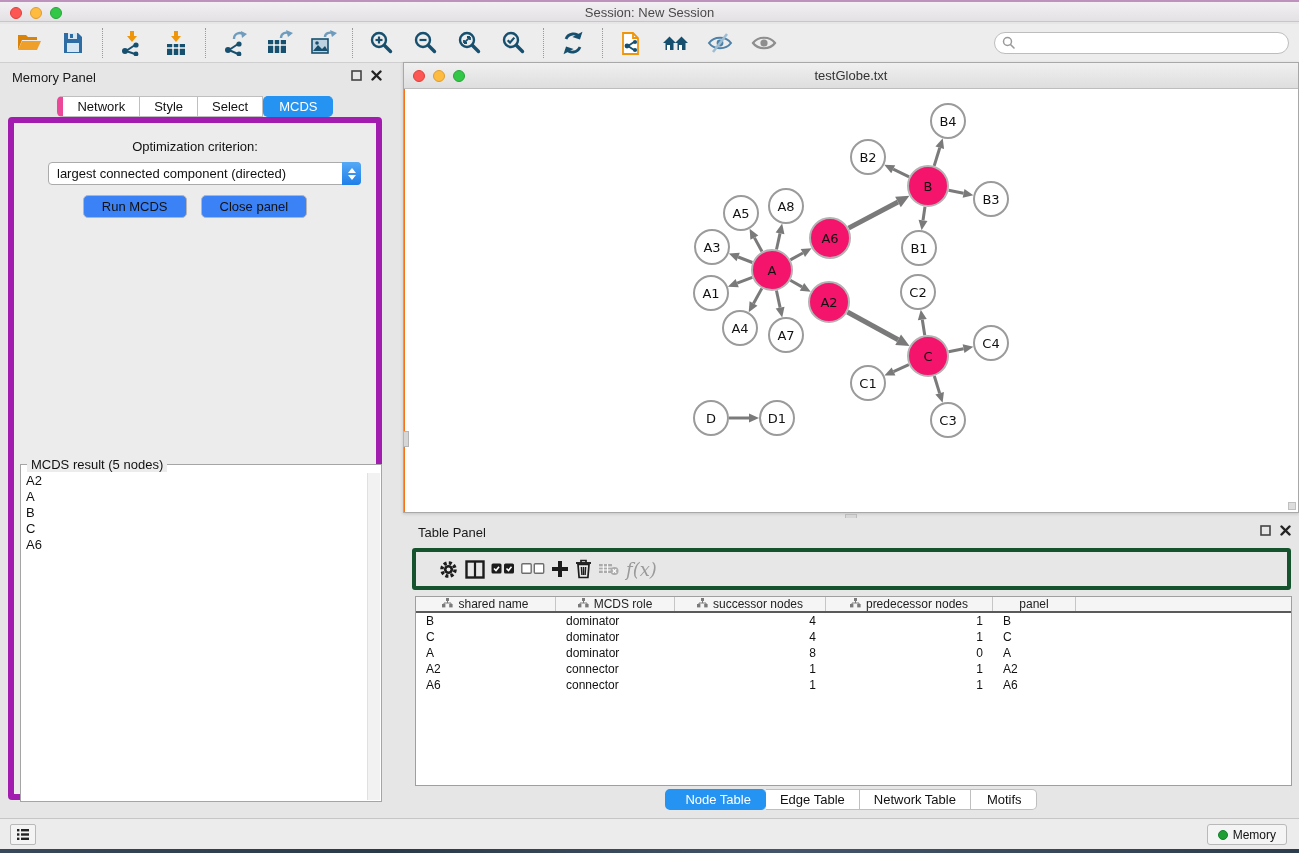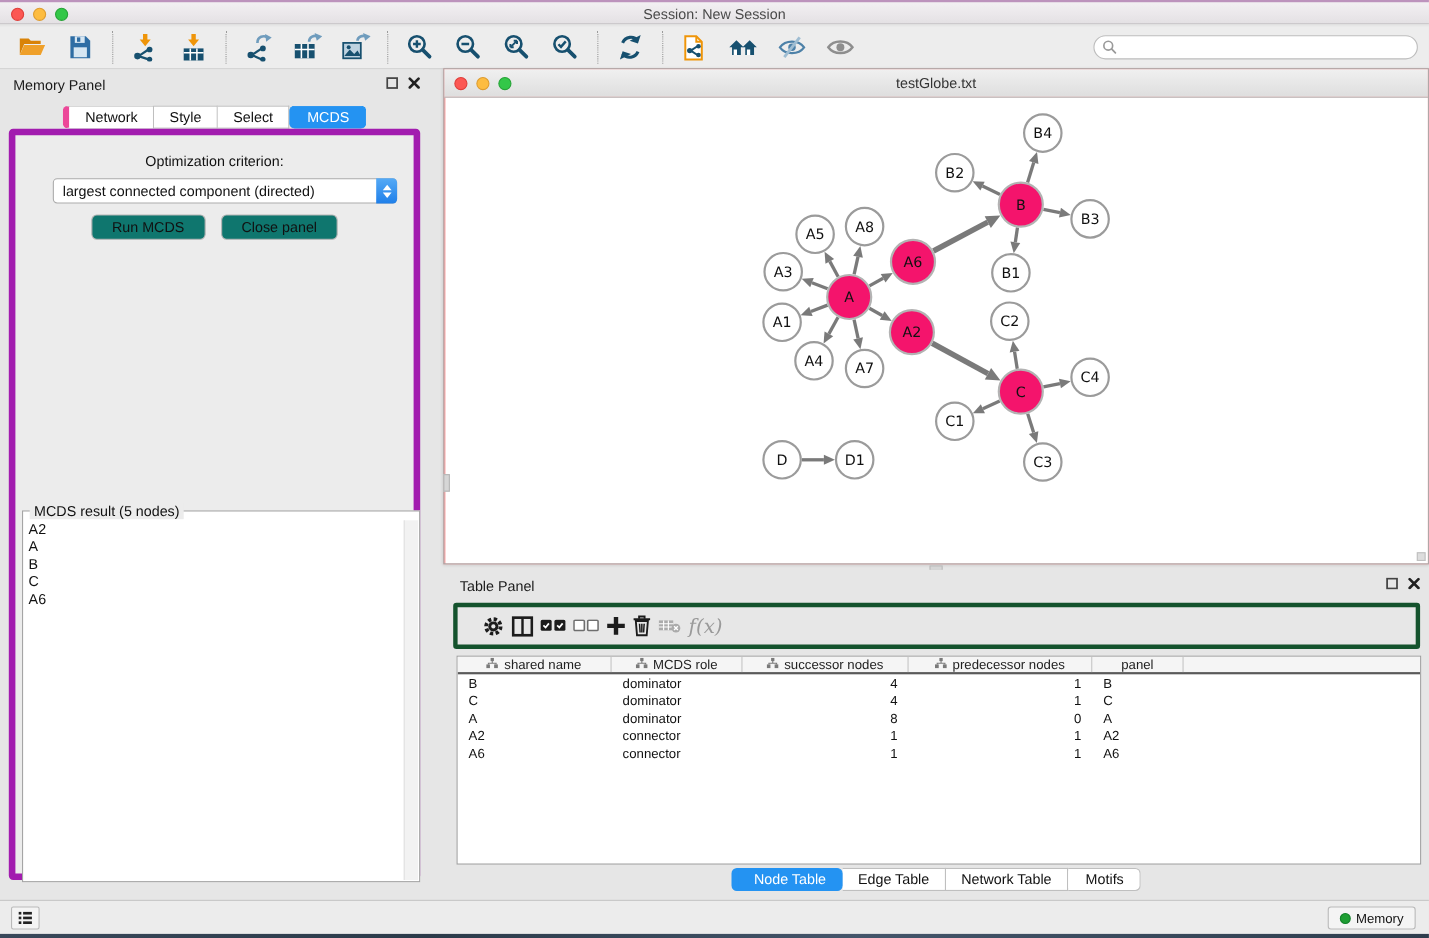--- a/index.html
+++ b/index.html
@@ -43,32 +43,32 @@
     background:#ececec; border:6px solid #a21caf; border-radius:4px; }
   .opt-label { position:absolute; left:0; width:100%; top:16px; text-align:center; font-size:13px; color:#111; }
   .select-box { position:absolute; left:34px; top:39px; width:313px; height:23px; background:#fff;
     border:1px solid #ababab; border-radius:4px; display:flex; align-items:center; cursor:default; }
   .select-box .sel-text { flex:1; font-size:13px; padding-left:8px; color:#111; white-space:nowrap; overflow:hidden; }
   .stepper { width:19px; height:23px; margin:-1px -1px -1px 0; border-radius:0 4px 4px 0;
     background:linear-gradient(#55aaf6,#1f7fe9); display:flex; flex-direction:column; align-items:center; justify-content:center; gap:2px; }
   .stepper .tri-up { width:0; height:0; border-left:4px solid transparent; border-right:4px solid transparent; border-bottom:5px solid #fff; }
   .stepper .tri-dn { width:0; height:0; border-left:4px solid transparent; border-right:4px solid transparent; border-top:5px solid #fff; }
   .btn-row { position:absolute; left:0; top:72px; width:100%; display:flex; justify-content:center; gap:14px; }
-  .push-btn { height:23px; padding:0 18px; background:#0f766e; border:1px solid #b5b5b5; border-radius:5px;
+  .push-btn { height:23px; padding:0 18px; background:#3b82f6; border:1px solid #b5b5b5; border-radius:5px;
     font-size:13px; color:#111; line-height:21px; cursor:default; }
   .result-group { position:absolute; left:6px; top:341px; width:362px; height:338px;
     border:1px solid #a5a5a5; background:#fff; }
   .result-title { position:absolute; left:6px; top:-8px; background:#ececec; padding:0 4px; font-size:13px; color:#111; }
   .result-list { position:absolute; left:1px; top:8px; right:14px; bottom:1px; overflow:hidden; }
   .result-item { font-size:13px; color:#111; line-height:16px; padding-left:4px; }
   .result-scroll { position:absolute; right:1px; top:8px; width:13px; bottom:1px; background:#f2f2f2; border-left:1px solid #e0e0e0; }
 
   
   .net-window { position:absolute; left:403px; top:62px; width:896px; height:451px;
-    background:#fca5a5; border:1px solid #a8a8a8; box-shadow:0 1px 3px rgba(0,0,0,.15); }
+    background:#f97316; border:1px solid #a8a8a8; box-shadow:0 1px 3px rgba(0,0,0,.15); }
   .net-titlebar { position:absolute; left:0; top:0; width:100%; height:26px;
     background:linear-gradient(#f0f0f0,#dedede); border-bottom:1px solid #bdbdbd; }
   .net-titlebar .title { position:absolute; left:0; right:0; top:5px; text-align:center; font-size:13px; color:#333; }
   .net-lights { position:absolute; left:9px; top:7px; display:flex; gap:8px; }
   .net-canvas { position:absolute; left:1px; top:26px; width:893px; height:423px; background:#fff; }
   .grip-left { position:absolute; left:-1px; top:368px; width:6px; height:16px; background:#d6d6d6; border:1px solid #b5b5b5; }
   .grip-br { position:absolute; right:2px; bottom:2px; width:8px; height:8px; background:#ddd; border:1px solid #c0c0c0; }
   .grip-bottom { position:absolute; left:845px; top:514px; width:12px; height:5px; background:#d6d6d6; border:1px solid #bcbcbc; }
 
   

